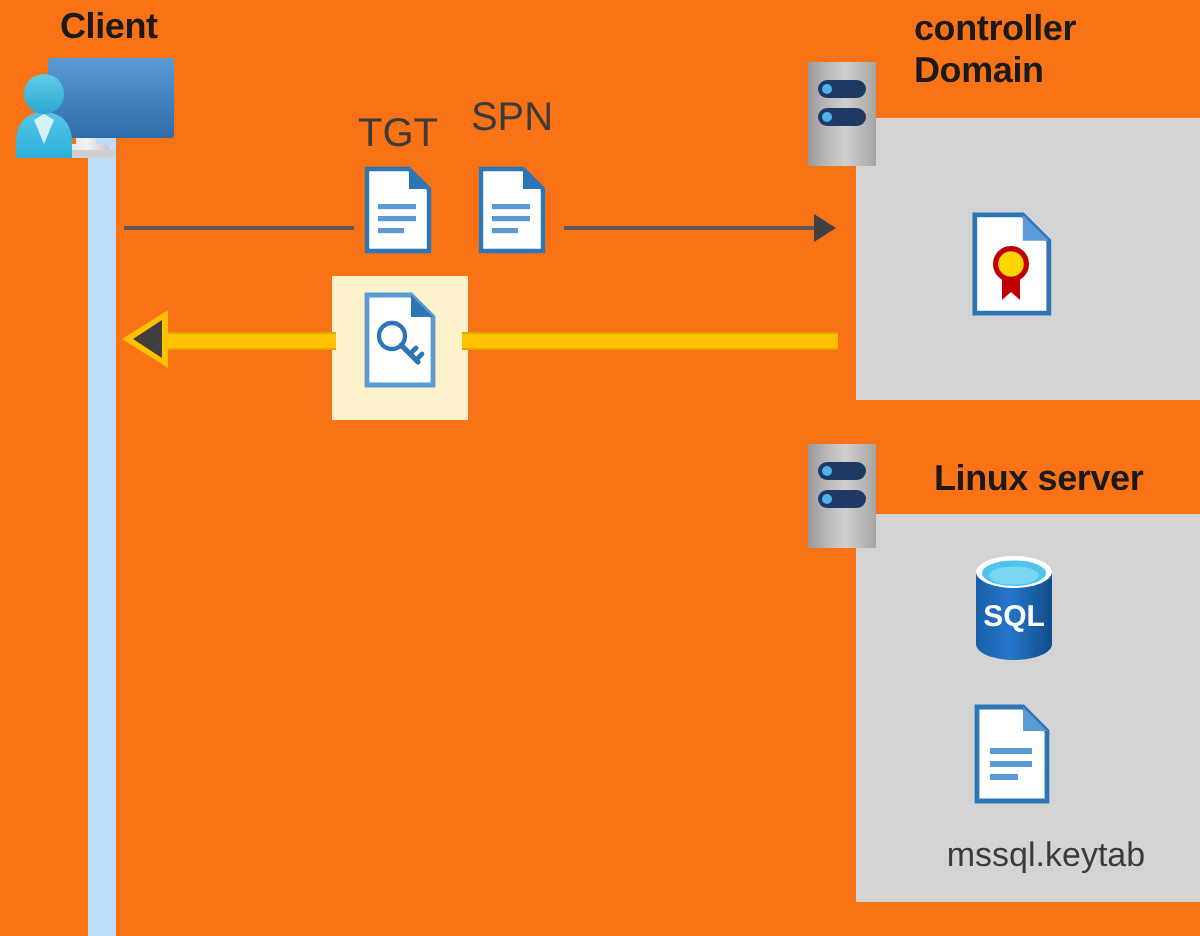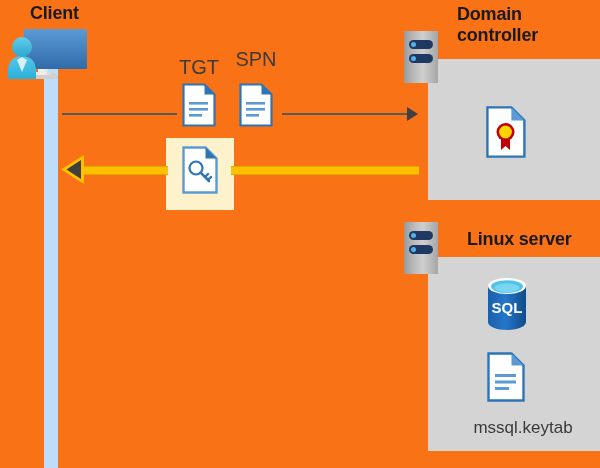--- a/index.html
+++ b/index.html
@@ -203,22 +203,22 @@
   </div>
 
   <div class="abs panel" style="left:428px; top:59px; width:172px; height:141px;"></div>
 
   <div class="abs rack" style="left:404px; top:31px;">
     <div class="rack-bar b1"></div>
     <div class="rack-bar b2"></div>
   </div>
 
   <div class="abs title-bold" style="left:457px; top:4px; width:140px;">
+    <div>controller</div>
     <div>Domain</div>
-    <div>controller</div>
   </div>
 
   <div class="abs" style="left:486px; top:106px; width:40px; height:52px;">
     <svg width="40" height="52" viewBox="0 0 40 52" xmlns="http://www.w3.org/2000/svg">
       <path d="M1.4 1.4 h24 l13 13 v36.2 h-37 z" fill="#ffffff" stroke="#2e75b6" stroke-width="2.4"></path>
       <path d="M25.4 1.4 l13 13 h-13 z" fill="#5b9bd5"></path>
 
       <path d="M15 28 l0 16 l4.5 -4 l4.5 4 l0 -16 z" fill="#c00000"></path>
 
       <circle cx="19.5" cy="26" r="9" fill="#c00000"></circle>

